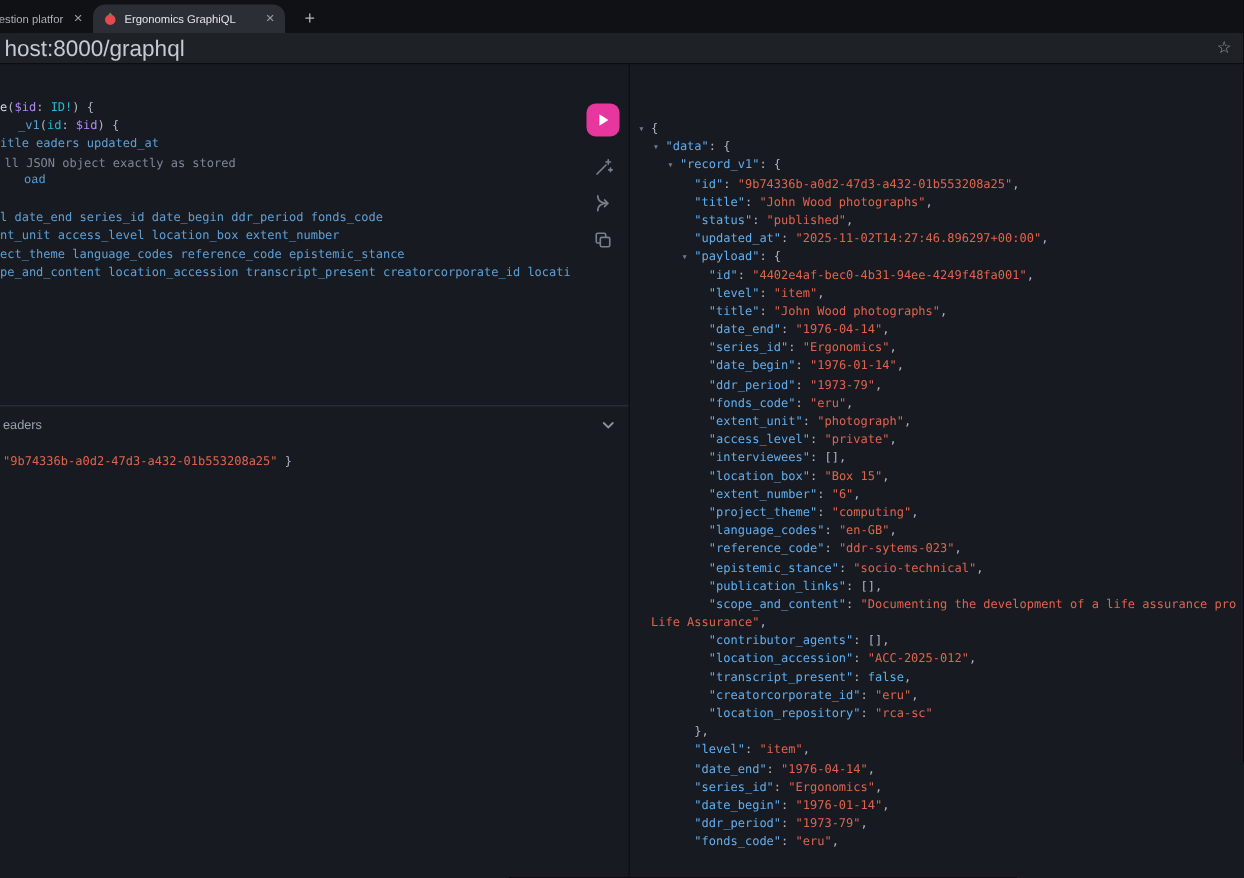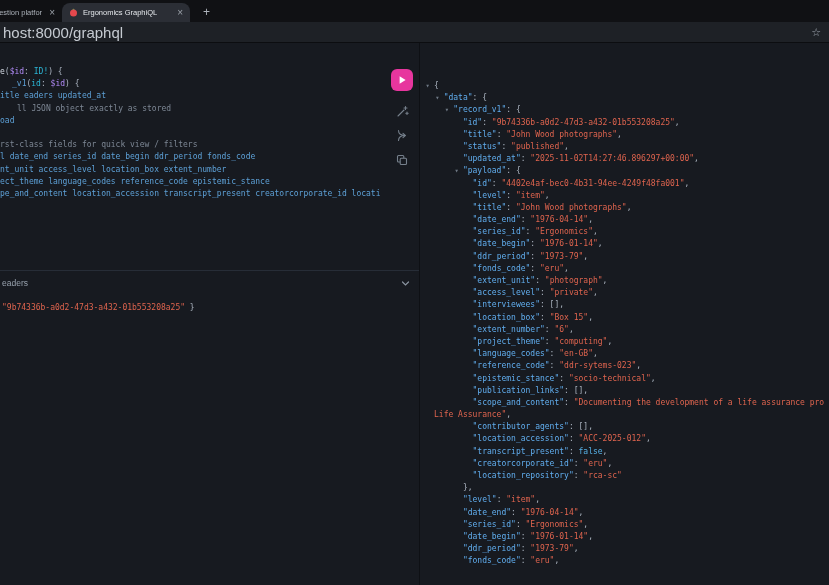--- a/index.html
+++ b/index.html
@@ -76,24 +76,23 @@
     <span class="url-text">host:8000/graphql</span>
     <span class="star">☆</span>
   </div>
 
   <div class="app">
 
     <div id="query-lines" class="code">
         <div class="code-line" style="padding-left: 0px;"><span class="tk-d">e</span><span class="tk-p">(</span><span class="tk-v">$id</span><span class="tk-p">: </span><span class="tk-t">ID!</span><span class="tk-p">) {</span></div>
         <div class="code-line" style="padding-left: 12px;"><span class="tk-f">_v1</span><span class="tk-p">(</span><span class="tk-a">id</span><span class="tk-p">: </span><span class="tk-v">$id</span><span class="tk-p">) {</span></div>
         <div class="code-line" style="padding-left: 0px;"><span class="tk-f">itle eaders updated_at</span></div>
-        <div class="code-line" style="padding-left: 17px;"><span class="tk-c">ll JSON object exactly as stored</span></div>
-        <div class="code-line" style="padding-left: 0px;"><span class="tk-f">oad</span></div>
+        <div class="code-line" style="padding-left: 3px;"><span class="tk-c">ll JSON object exactly as stored</span></div>
+        <div class="code-line" style="padding-left: 16px; font-family: Liberation Mono, monospace;"><span class="tk-f">oad</span></div>
         <div class="code-line" style="padding-left: 0px;"></div>
-        <div class="code-line" style="padding-left: 0px;"><span class="tk-c">rst-class fields for quick view / filters</span></div>
         <div class="code-line" style="padding-left: 0px;"><span class="tk-f">l date_end series_id date_begin ddr_period fonds_code</span></div>
         <div class="code-line" style="padding-left: 0px;"><span class="tk-f">nt_unit access_level location_box extent_number</span></div>
         <div class="code-line" style="padding-left: 0px;"><span class="tk-f">ect_theme language_codes reference_code epistemic_stance</span></div>
         <div class="code-line" style="padding-left: 0px;"><span class="tk-f">pe_and_content location_accession transcript_present creatorcorporate_id locati</span></div>
       </div>
 
     <button class="exec">
       <svg width="10" height="10" viewBox="0 0 10 10">
           <path d="M2.6 1.2 L8.6 5 L2.6 8.8 Z" fill="#ffffff"></path>
         </svg>

